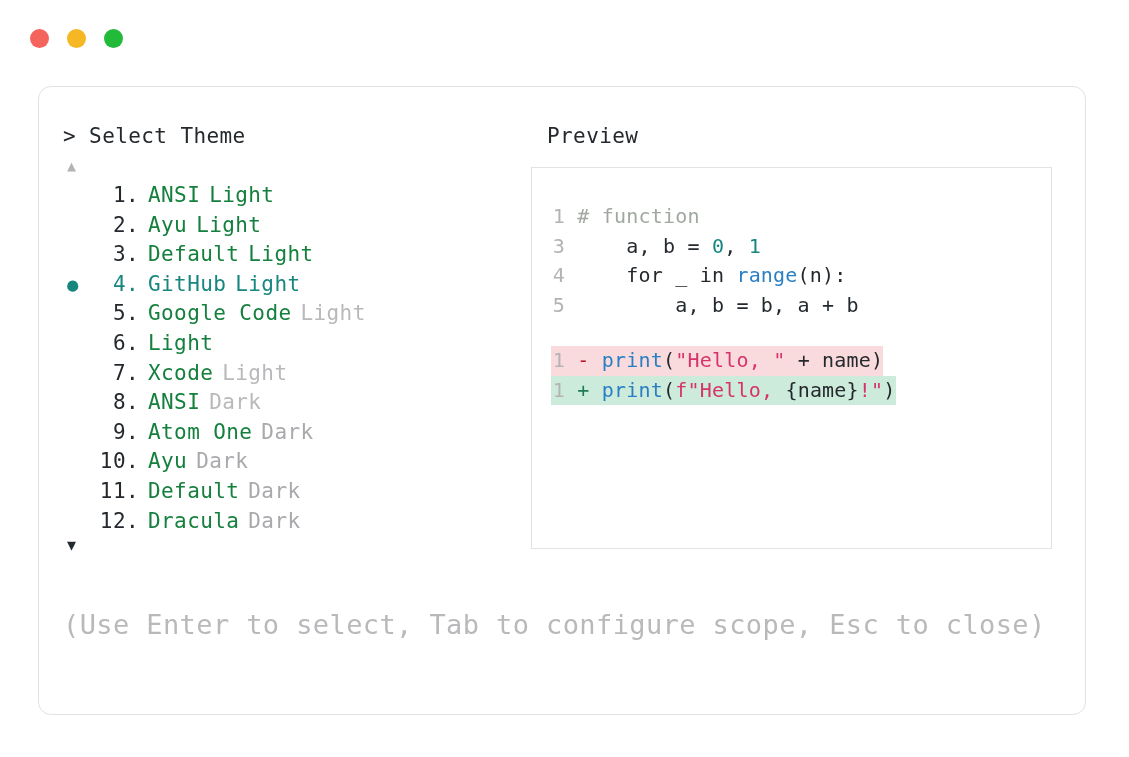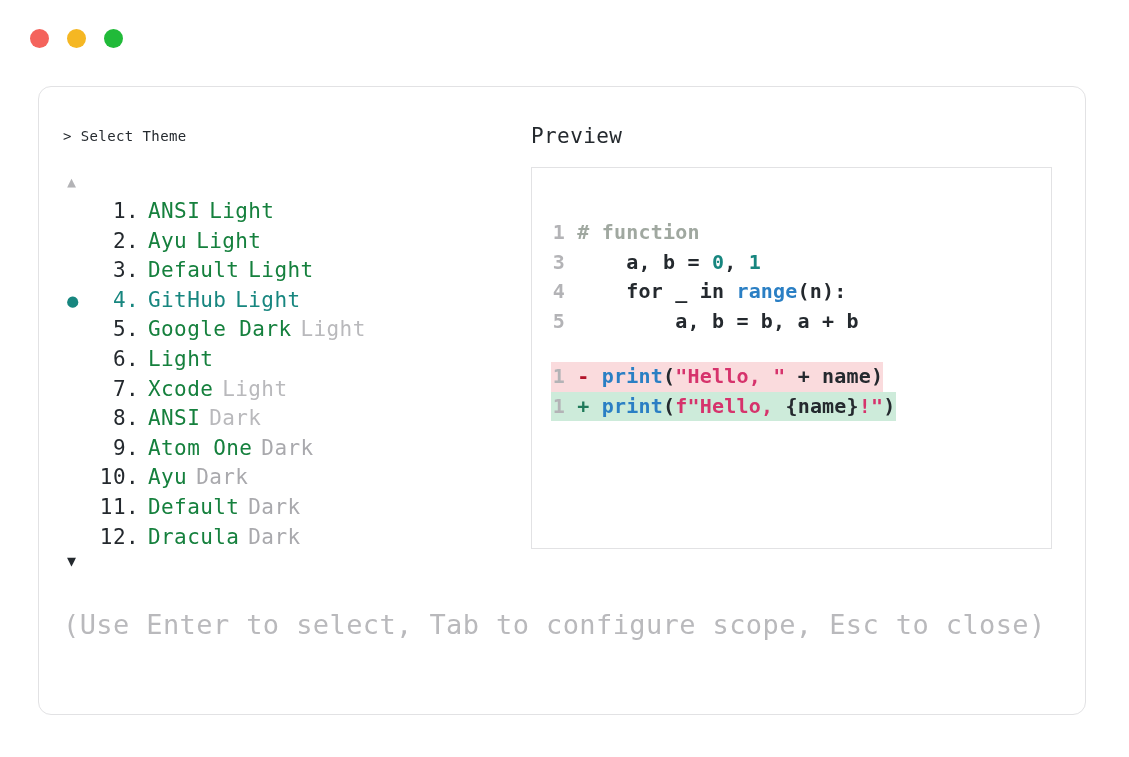--- a/index.html
+++ b/index.html
@@ -48,25 +48,25 @@
   .columns {
     position: relative;
     display: flex;
     height: 500px;
   }
   .col-left  { width: 468px; flex: 0 0 468px; }
   .col-right { flex: 1 1 auto; position: relative; }
 
   
   .prompt-line {
-    font-size: 14px;
+    font-size: 21px;
     line-height: 30px;
     color: #24292e;
     letter-spacing: 0.4px;
-    margin-bottom: 22px;
+    margin-bottom: 6px;
     white-space: pre;
   }
   .scroll-arrow {
     font-size: 15px;
     line-height: 18px;
     padding-left: 4px;
     letter-spacing: 0;
   }
   .arrow-up   { color: #b3b3b6; }
   .arrow-down { color: #24292e; }
@@ -107,30 +107,30 @@
   .label-dim.mid { color: #a9a9ad; }
 
   
   .preview-title {
     font-size: 21px;
     line-height: 30px;
     color: #24292e;
     letter-spacing: 0.4px;
     margin-bottom: 6px;
     white-space: pre;
+    margin-left: 16px;
   }
   .preview-box {
     position: absolute;
     left: 0; top: 46px;
     width: 521px; height: 382px;
     border: 1.5px solid #e2e2e4;
     background: #ffffff;
-    padding: 28px 0 0 0;
+    padding: 12px 0 0 0;
     overflow: hidden;
-    font-weight: bold;
   }
 
   .code-block { padding: 22px 0 0 19px; }
   .code-line {
     font-size: 20px;
     line-height: 29.5px;
     white-space: pre;
     letter-spacing: 0.2px;
     color: #24292e;
   }
@@ -220,21 +220,21 @@
           <li class="theme-item selected">
             <span class="bullet-cell">●</span>
             <span class="num-cell">4.</span>
             <span class="label-cell">GitHub</span>
             <span class="label-cell">Light</span>
           </li>
 
           <li class="theme-item">
             <span class="bullet-cell"></span>
             <span class="num-cell">5.</span>
-            <span class="label-cell">Google Dark</span>
+            <span class="label-cell">Google Code</span>
             <span class="label-cell label-dim">Light</span>
           </li>
 
           <li class="theme-item">
             <span class="bullet-cell"></span>
             <span class="num-cell">6.</span>
             <span class="label-cell">Light</span>
           </li>
 
           <li class="theme-item">

